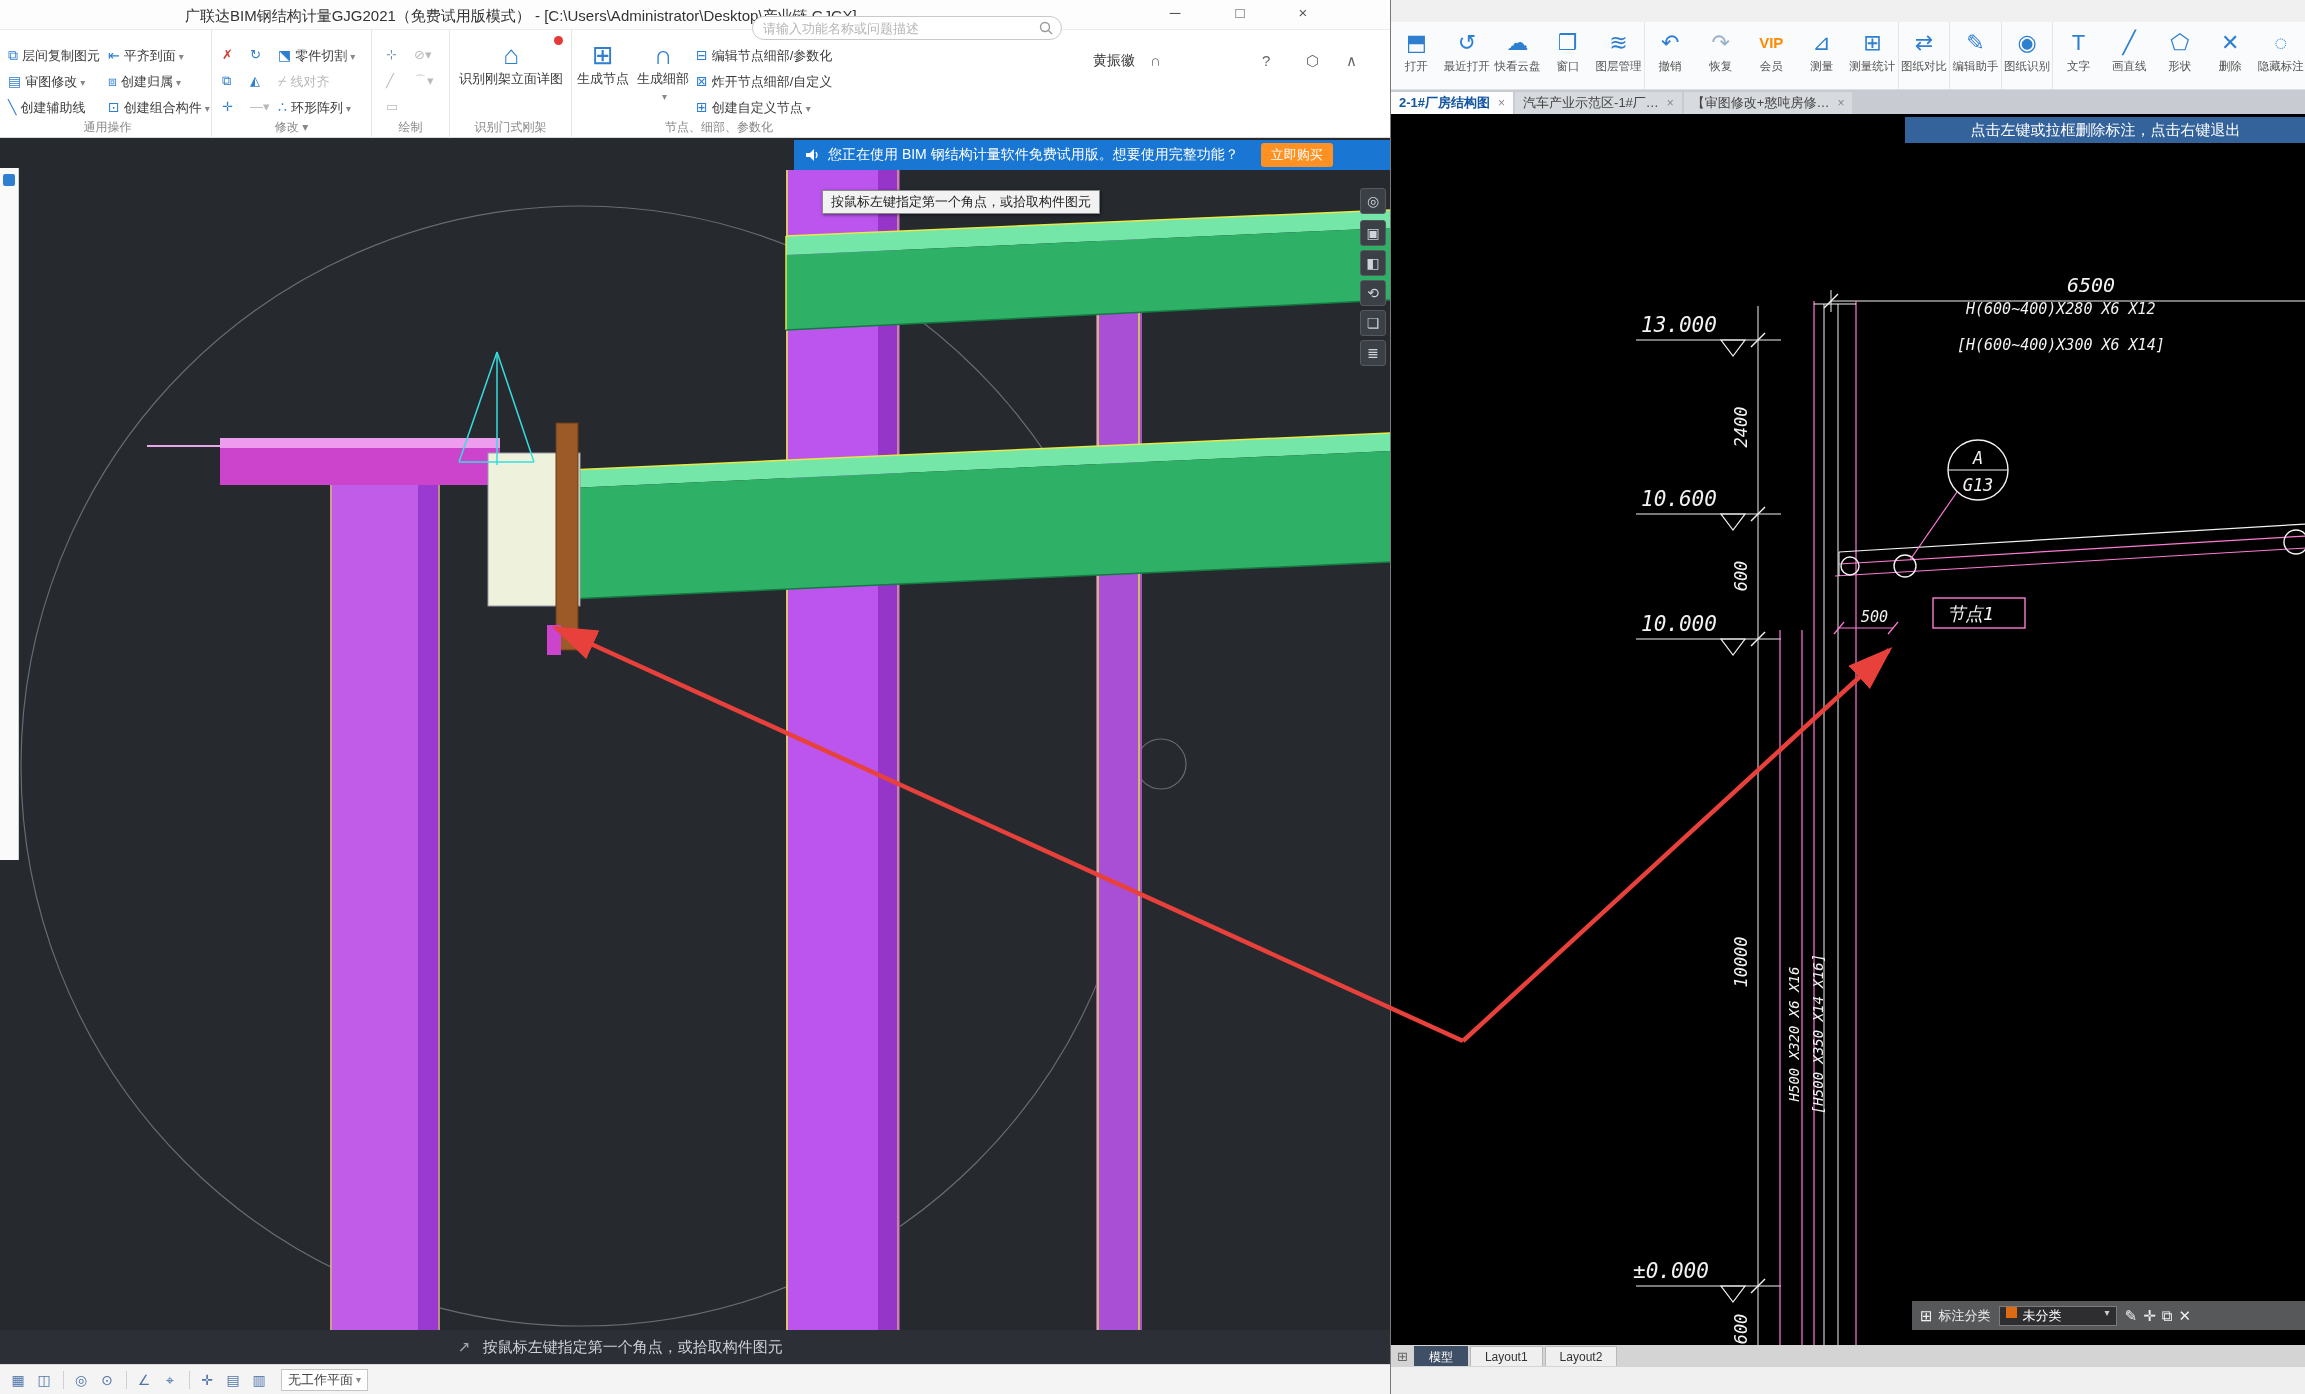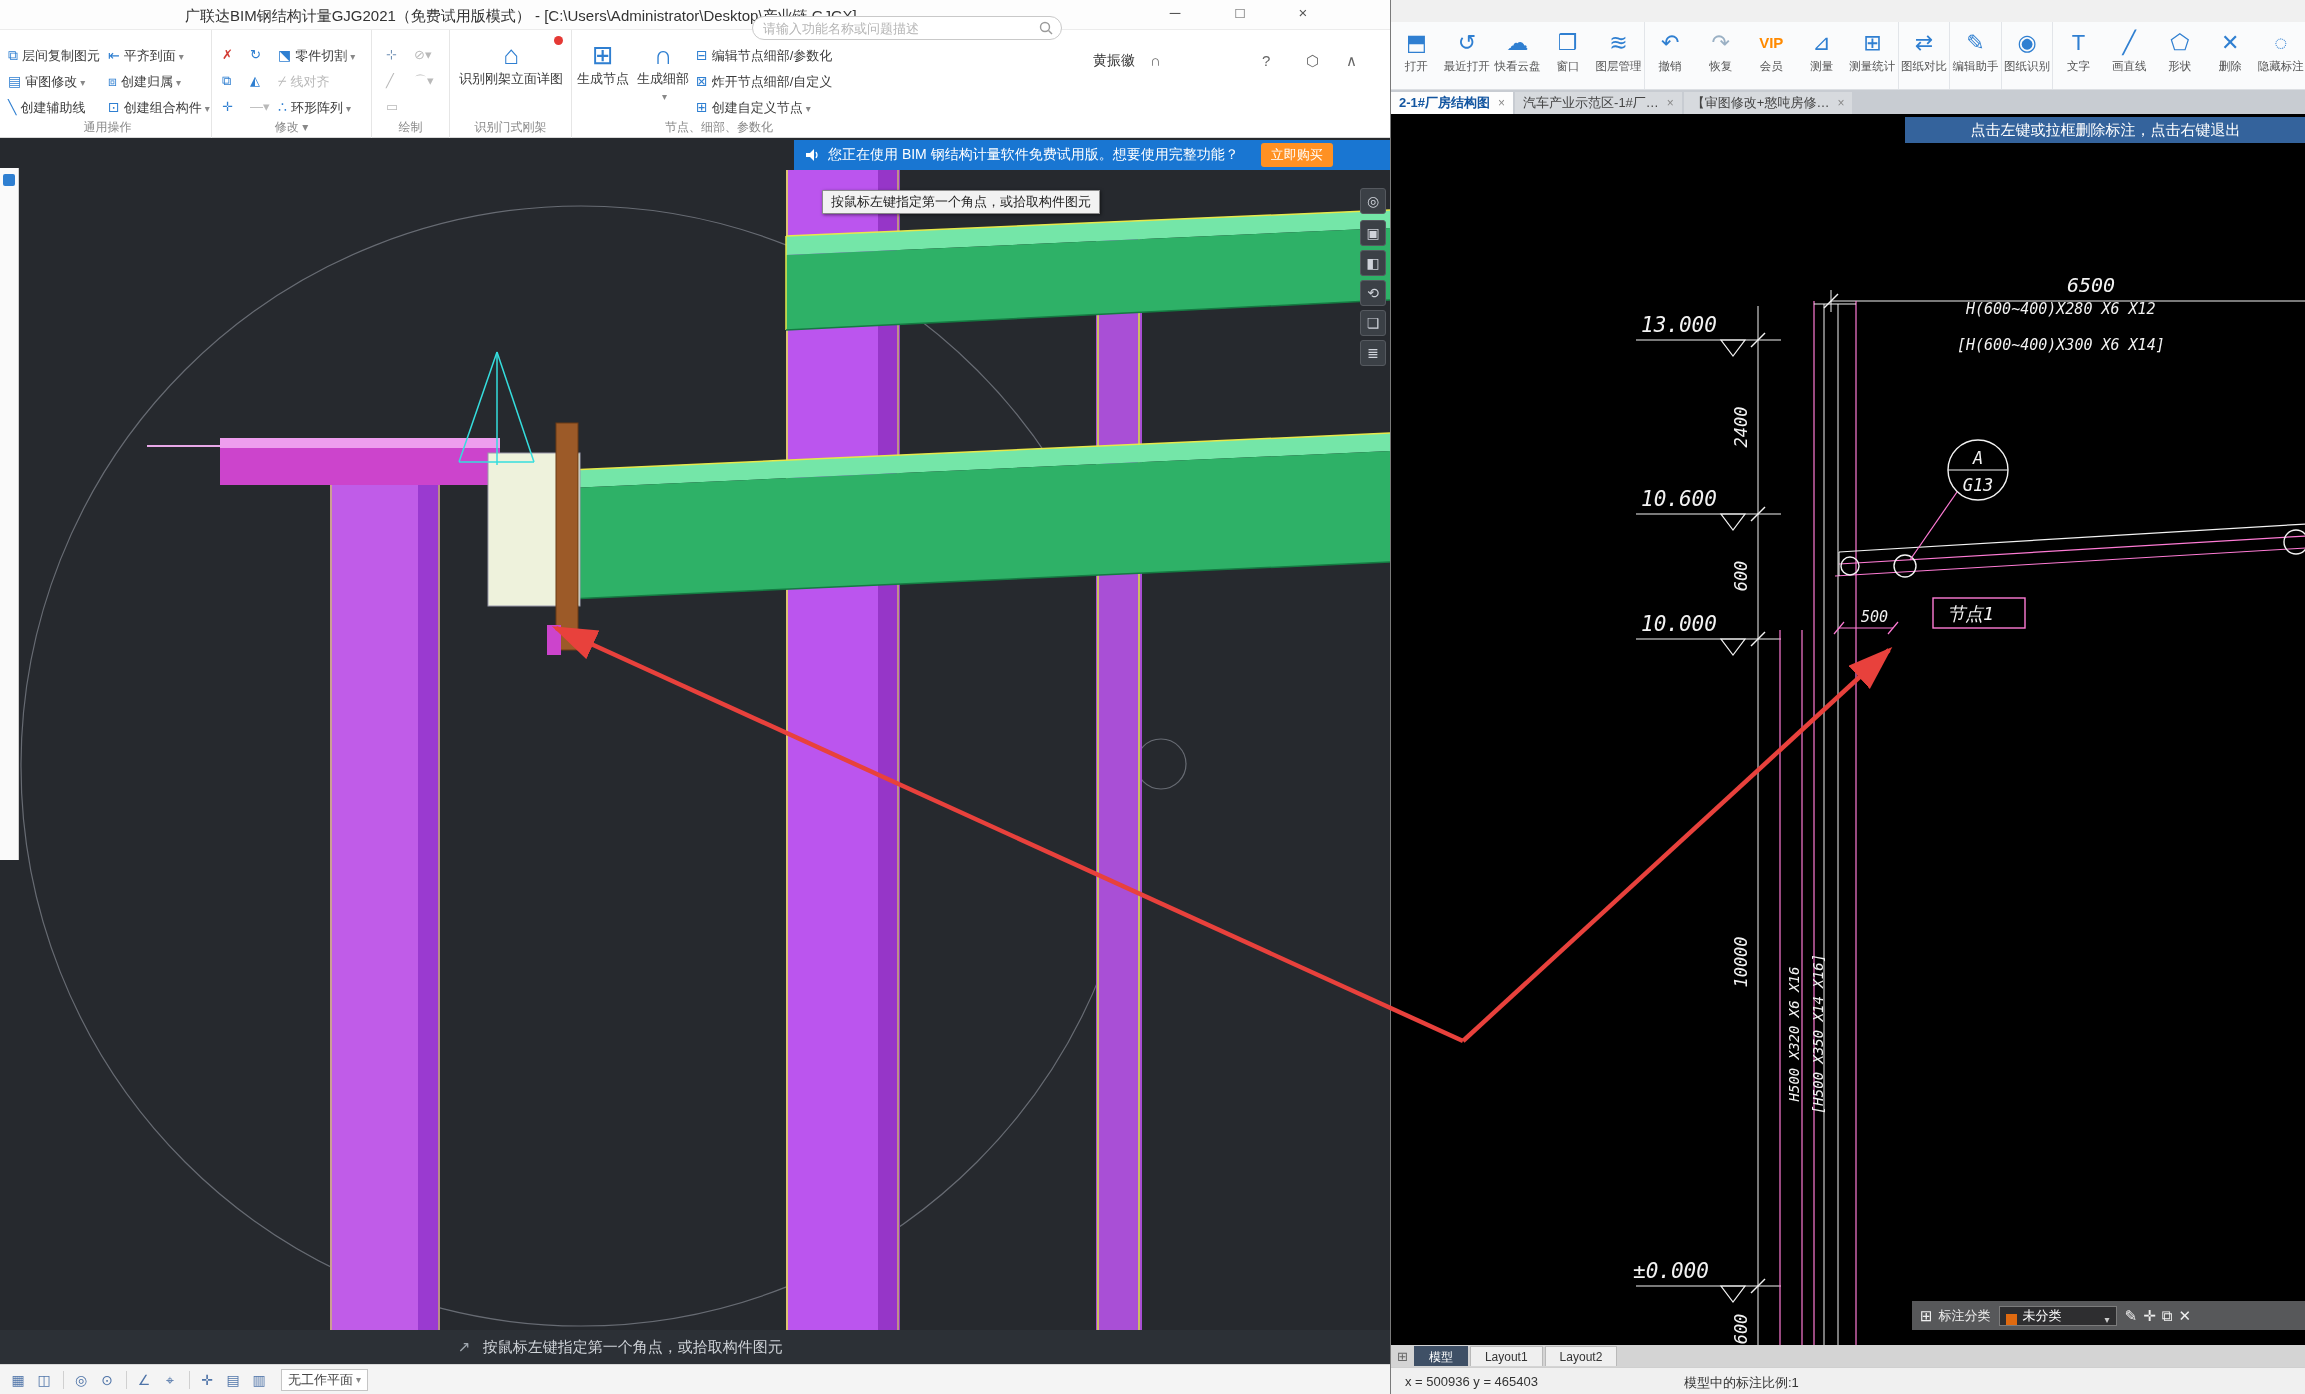--- a/index.html
+++ b/index.html
@@ -53,21 +53,21 @@
   .tbi.vip .tic{color:#ff8a00;font-weight:bold;font-size:15px;line-height:26px;}
   .tbi.sep{border-left:1px solid #e2e5e9;}
   #rw-tabs{left:0;top:90px;width:915px;height:24px;background:#c8ccd2;display:flex;align-items:flex-end;}
   .rtab{height:22px;line-height:22px;padding:0 8px;font-size:13px;background:#d7dade;color:#444;margin-right:2px;white-space:nowrap;display:flex;align-items:center;cursor:pointer;}
   .rtab.active{background:#fdfdfd;color:#1255a0;font-weight:bold;}
   .rtab .tx{margin-left:8px;color:#888;font-size:12px;font-weight:normal;}
   #rw-canvas{left:0;top:114px;width:915px;height:1231px;background:#000;overflow:hidden;}
   #rw-banner{left:514px;top:3px;width:401px;height:26px;background:#34639c;color:#fff;font-size:15px;text-align:center;line-height:26px;z-index:5;}
   #annobar{left:521px;top:1187px;width:394px;height:29px;background:#57585a;display:flex;align-items:center;padding:0 8px;z-index:5;color:#eee;}
   #annobar .ai{font-size:15px;margin-right:6px;color:#f0f0f0;cursor:pointer;}
-  #anno-dd{display:flex;align-items:flex-end;background:#2e2e30;border:1px solid #7c7c7c;height:20px;padding:0 6px;margin:0 8px;min-width:118px;cursor:pointer;}
+  #anno-dd{display:flex;align-items:flex-start;background:#2e2e30;border:1px solid #7c7c7c;height:20px;padding:0 6px;margin:0 8px;min-width:118px;cursor:pointer;}
   #anno-dd .sw{width:11px;height:11px;background:#e06a10;margin-right:6px;}
   #anno-dd .lbl{font-size:13px;color:#fff;flex:1;}
   #rw-ltabs{left:0;top:1345px;width:915px;height:22px;background:#d4d4d4;display:flex;align-items:center;padding-left:6px;}
   .ltab{height:20px;line-height:20px;padding:0 14px;font-size:12px;background:#efefef;color:#333;border:1px solid #b9b9b9;border-bottom:none;margin-right:2px;cursor:pointer;}
   .ltab.active{background:#3f5066;color:#fff;border-color:#3f5066;}
   #rw-status{left:0;top:1367px;width:915px;height:27px;background:#f0f0f0;border-top:1px solid #cfcfcf;font-size:13px;color:#333;}
   .cadtxt{font-family:"DejaVu Sans Mono","Liberation Mono",monospace;fill:#f2f2f2;font-style:italic;}
   svg text{user-select:none;}
 </style>
 </head>
@@ -432,24 +432,20 @@
       </div>
     </div>
 
     <div id="rw-ltabs" class="abs">
       <span style="color:#666;font-size:13px;margin-right:6px">⊞</span>
       <div class="ltab active">模型</div>
       <div class="ltab">Layout1</div>
       <div class="ltab">Layout2</div>
     </div>
 
-    <div id="rw-status" class="abs">
-      <span class="abs" style="left:14px;top:6px">x = 500936    y = 465403</span>
-      <span class="abs" style="left:293px;top:6px">模型中的标注比例:1</span>
-    </div>
   </div>
 
   <svg class="abs" style="left:0;top:0;z-index:60;pointer-events:none" width="2305" height="1394">
     <defs>
       <marker id="ah" markerWidth="12" markerHeight="9" refX="9" refY="3.5" orient="auto" markerUnits="strokeWidth">
         <path d="M0,0 L10,3.5 L0,7 z" fill="#e8413c"></path>
       </marker>
     </defs>
     <line x1="1463" y1="1041" x2="556" y2="628" stroke="#e8413c" stroke-width="4.5" marker-end="url(#ah)"></line>
     <line x1="1463" y1="1041" x2="1889" y2="650" stroke="#e8413c" stroke-width="4.5" marker-end="url(#ah)"></line>

